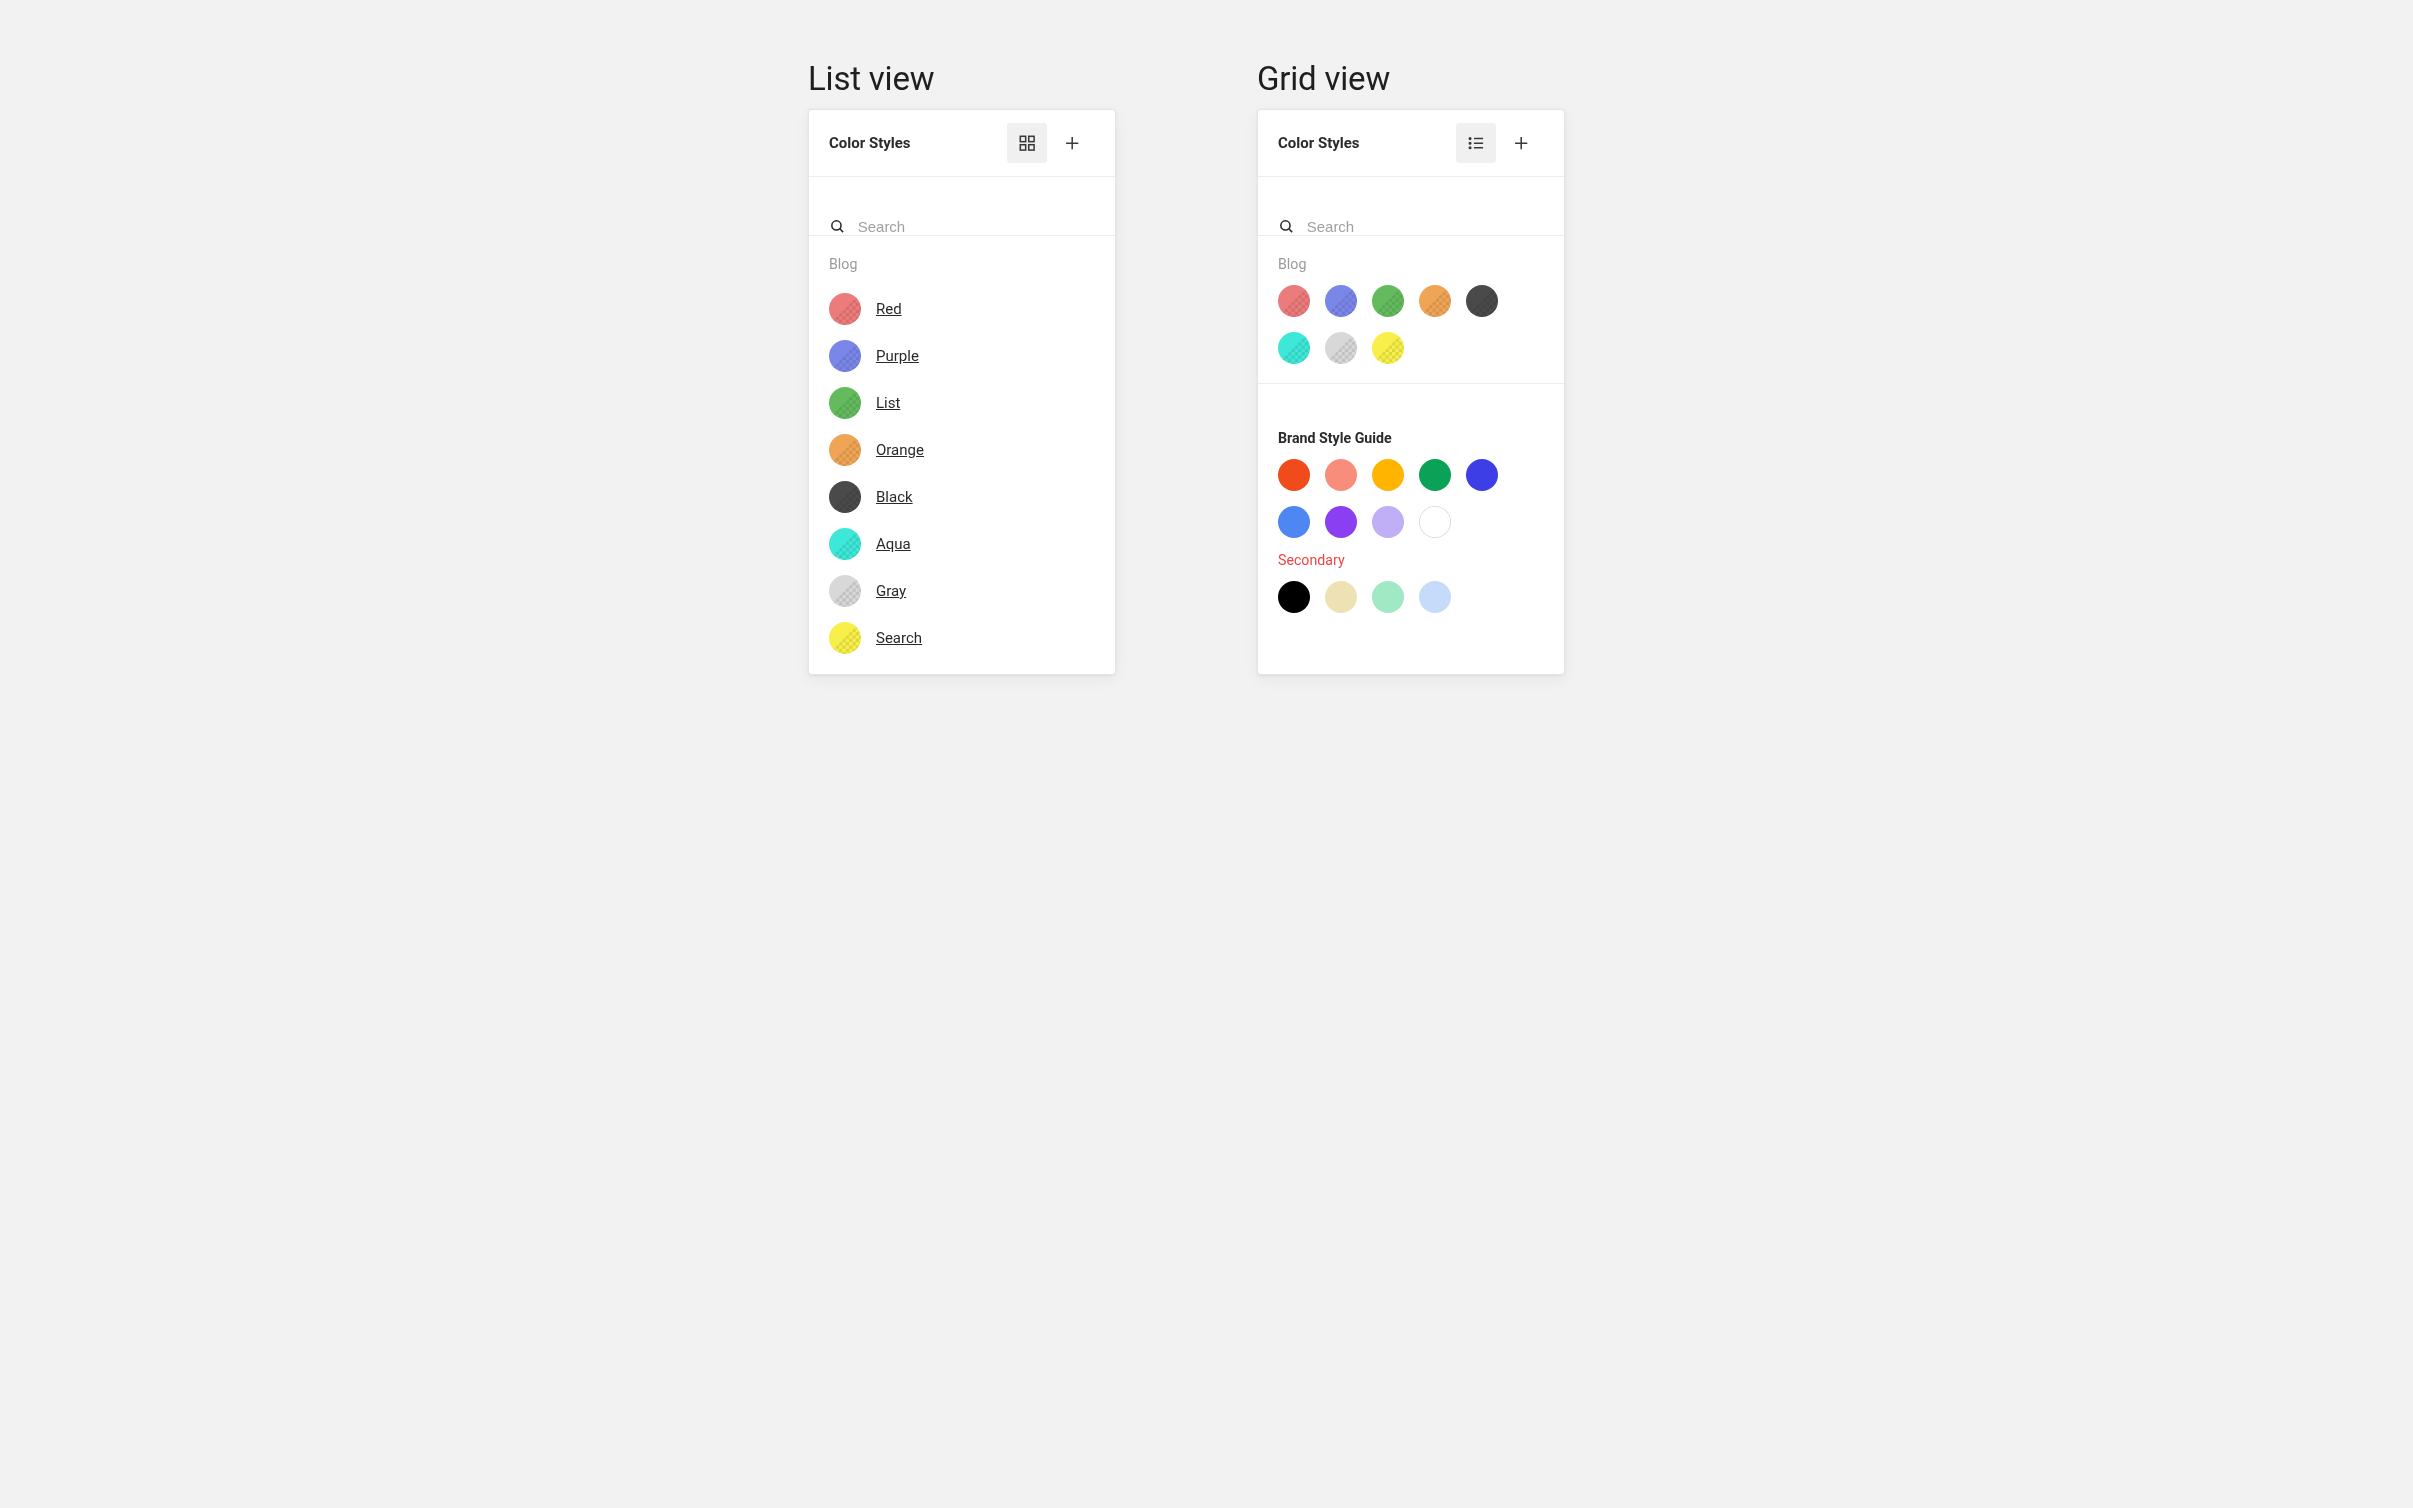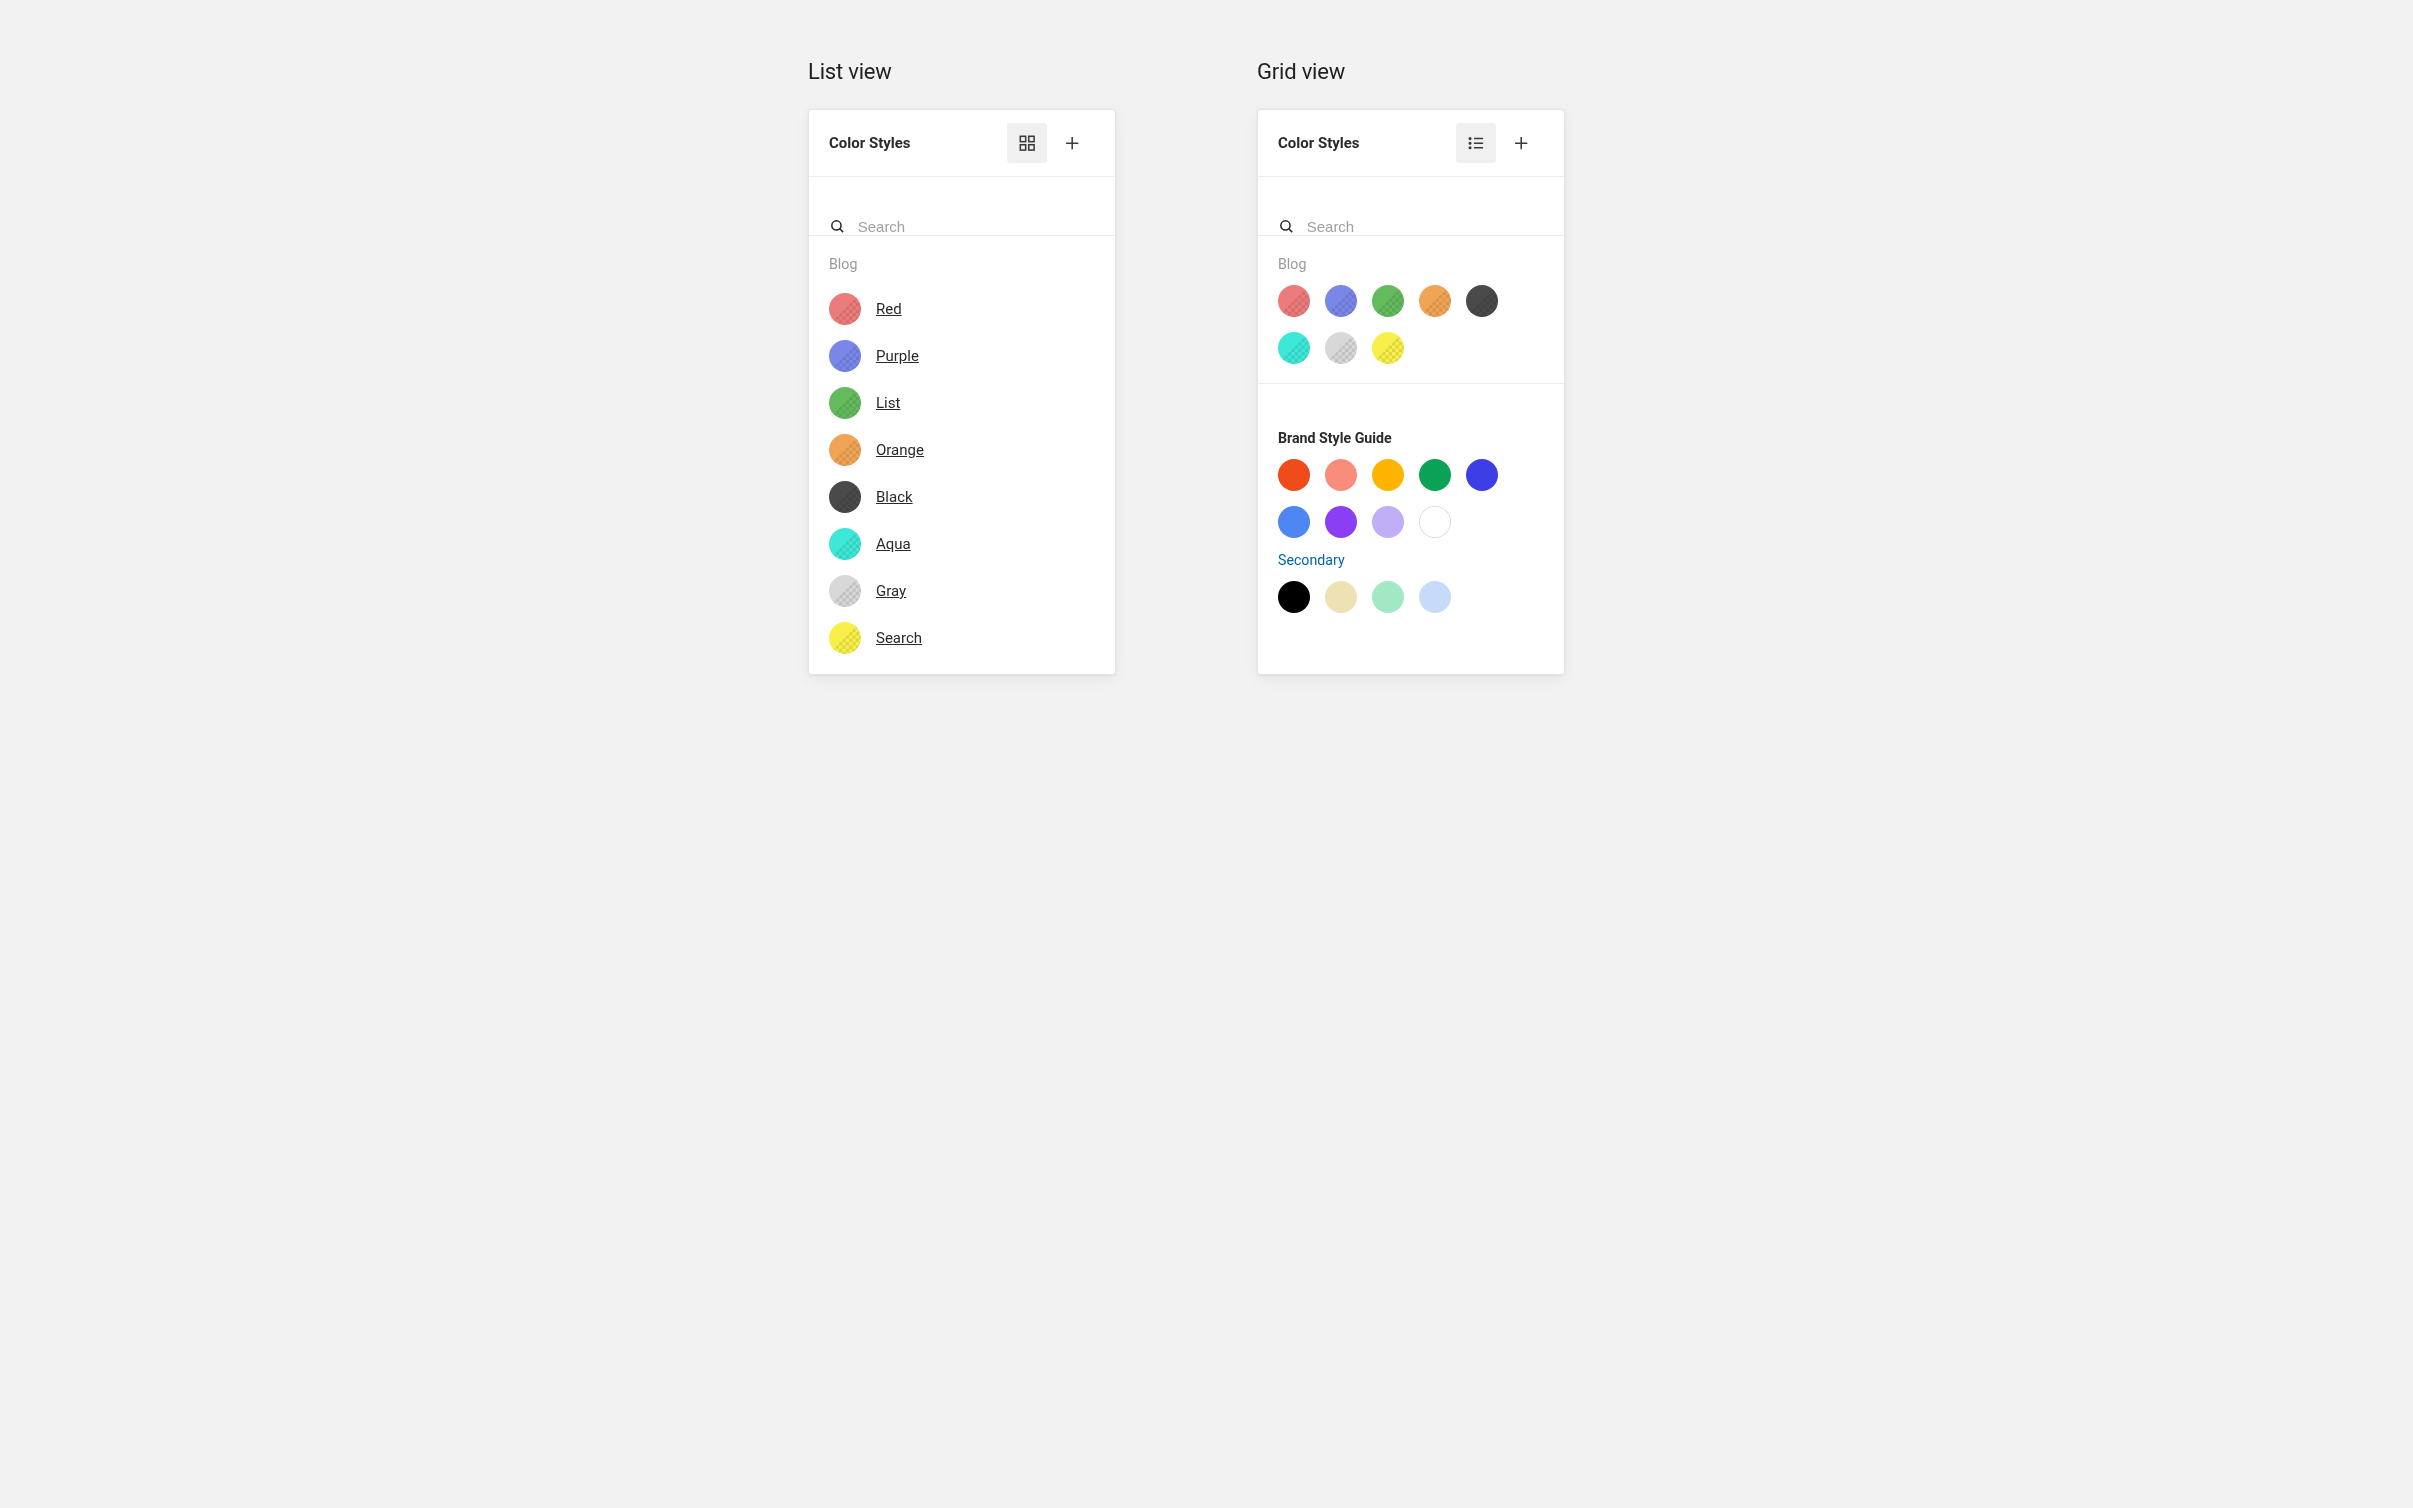--- a/index.html
+++ b/index.html
@@ -12,21 +12,21 @@
   }
   .stage {
     position: relative;
     width: 1207px;
     height: 754px;
     margin: 0 auto;
     background: #f2f2f2;
   }
   .heading {
     position: absolute;
-    font-size: 22px;
+    font-size: 33px;
     font-weight: 400;
     color: #1f1f1f;
     letter-spacing: -0.2px;
   }
   .heading-left { left: 205px; top: 59px; }
   .heading-right { left: 654px; top: 59px; }
 
   .panel {
     position: absolute;
     width: 308px;
@@ -153,21 +153,21 @@
   .grid {
     display: flex;
     flex-wrap: wrap;
     gap: 15px;
     margin-bottom: 8.4px;
   }
   .grid .swatch { cursor: pointer; }
 
   .subsection-label {
     font-size: 14.2px;
-    color: #0369a1;
+    color: #ef4444;
     margin: 13.4px 0 13.4px 0;
   }
 </style>
 </head>
 <body>
 
 <div class="stage">
   <div class="heading heading-left">List view</div>
   <div class="heading heading-right">Grid view</div>
 

